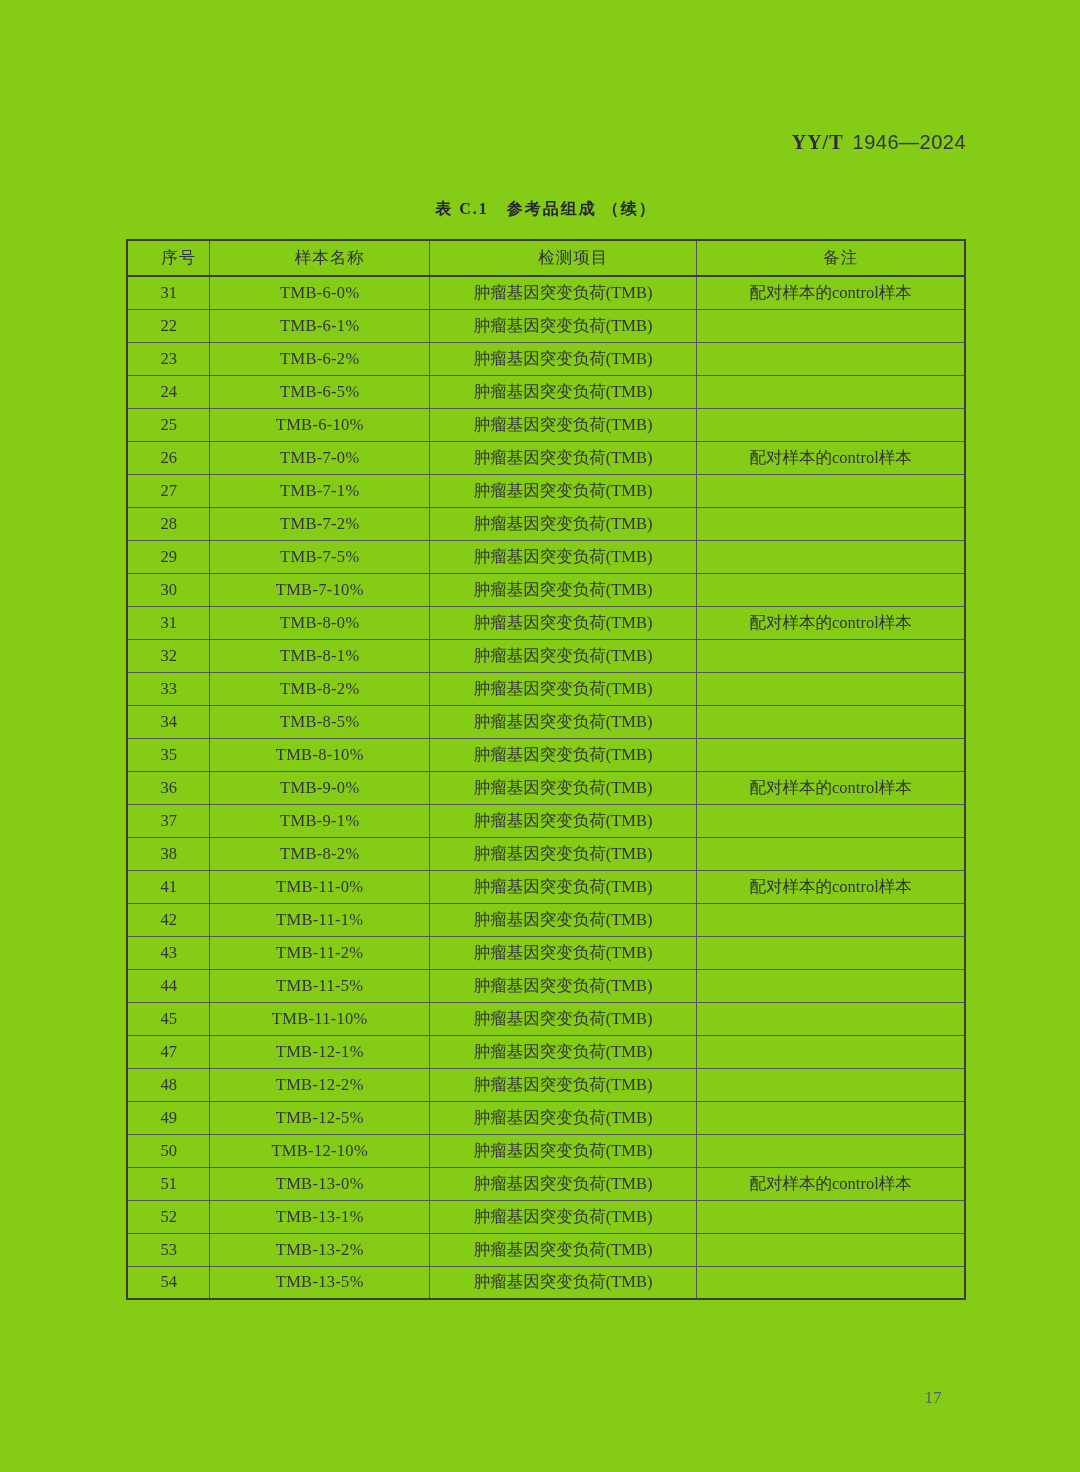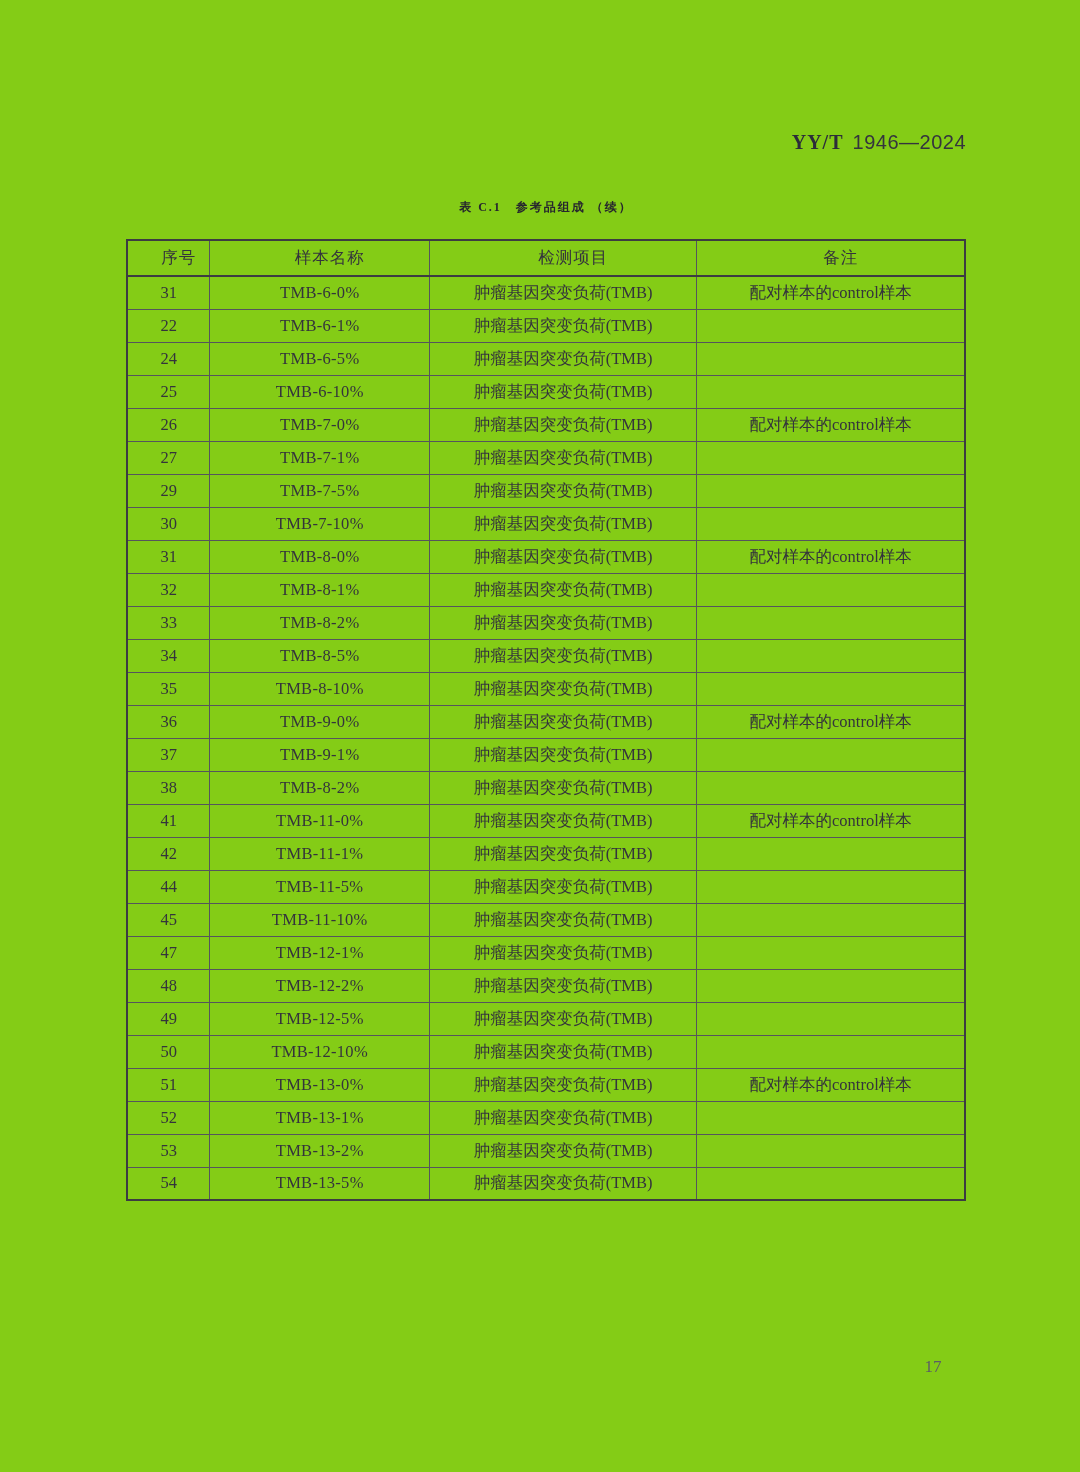--- a/index.html
+++ b/index.html
@@ -36,21 +36,21 @@
     color: #34343e;
     letter-spacing: 0.5px;
   }
   .table-title {
     position: absolute;
     top: 199px;
     left: 126px;
     width: 840px;
     text-align: center;
     font-weight: bold;
-    font-size: 12px;
+    font-size: 16px;
     letter-spacing: 2px;
     color: #26262e;
   }
   table.ref-table {
     position: absolute;
     top: 239px;
     left: 126px;
     width: 840px;
     border-collapse: collapse;
     table-layout: fixed;
@@ -71,21 +71,21 @@
   .ref-table thead th {
     border-bottom: 2px solid #3c3c42;
     font-size: 16.5px;
     letter-spacing: 1px;
     padding-left: 24px;
   }
   .ref-table tbody tr { height: 33px; }
   .ref-table td.c-sample { letter-spacing: 0.3px; }
   .page-number {
     position: absolute;
-    top: 1357px;
+    top: 1388px;
     left: 873px;
     width: 120px;
     text-align: center;
     font-size: 17px;
     color: #5c5c66;
   }
 </style>
 </head>
 <body>
 
@@ -119,20 +119,26 @@
           <td class="c-item">肿瘤基因突变负荷(TMB)</td>
           <td class="c-remark">配对样本的control样本</td>
         </tr>
         <tr>
           <td class="c-no">22</td>
           <td class="c-sample">TMB-6-1%</td>
           <td class="c-item">肿瘤基因突变负荷(TMB)</td>
           <td class="c-remark"></td>
         </tr>
         <tr>
+          <td class="c-no">23</td>
+          <td class="c-sample">TMB-6-2%</td>
+          <td class="c-item">肿瘤基因突变负荷(TMB)</td>
+          <td class="c-remark"></td>
+        </tr>
+        <tr>
           <td class="c-no">24</td>
           <td class="c-sample">TMB-6-5%</td>
           <td class="c-item">肿瘤基因突变负荷(TMB)</td>
           <td class="c-remark"></td>
         </tr>
         <tr>
           <td class="c-no">25</td>
           <td class="c-sample">TMB-6-10%</td>
           <td class="c-item">肿瘤基因突变负荷(TMB)</td>
           <td class="c-remark"></td>
@@ -143,20 +149,26 @@
           <td class="c-item">肿瘤基因突变负荷(TMB)</td>
           <td class="c-remark">配对样本的control样本</td>
         </tr>
         <tr>
           <td class="c-no">27</td>
           <td class="c-sample">TMB-7-1%</td>
           <td class="c-item">肿瘤基因突变负荷(TMB)</td>
           <td class="c-remark"></td>
         </tr>
         <tr>
+          <td class="c-no">28</td>
+          <td class="c-sample">TMB-7-2%</td>
+          <td class="c-item">肿瘤基因突变负荷(TMB)</td>
+          <td class="c-remark"></td>
+        </tr>
+        <tr>
           <td class="c-no">29</td>
           <td class="c-sample">TMB-7-5%</td>
           <td class="c-item">肿瘤基因突变负荷(TMB)</td>
           <td class="c-remark"></td>
         </tr>
         <tr>
           <td class="c-no">30</td>
           <td class="c-sample">TMB-7-10%</td>
           <td class="c-item">肿瘤基因突变负荷(TMB)</td>
           <td class="c-remark"></td>
@@ -215,20 +227,26 @@
           <td class="c-item">肿瘤基因突变负荷(TMB)</td>
           <td class="c-remark">配对样本的control样本</td>
         </tr>
         <tr>
           <td class="c-no">42</td>
           <td class="c-sample">TMB-11-1%</td>
           <td class="c-item">肿瘤基因突变负荷(TMB)</td>
           <td class="c-remark"></td>
         </tr>
         <tr>
+          <td class="c-no">43</td>
+          <td class="c-sample">TMB-11-2%</td>
+          <td class="c-item">肿瘤基因突变负荷(TMB)</td>
+          <td class="c-remark"></td>
+        </tr>
+        <tr>
           <td class="c-no">44</td>
           <td class="c-sample">TMB-11-5%</td>
           <td class="c-item">肿瘤基因突变负荷(TMB)</td>
           <td class="c-remark"></td>
         </tr>
         <tr>
           <td class="c-no">45</td>
           <td class="c-sample">TMB-11-10%</td>
           <td class="c-item">肿瘤基因突变负荷(TMB)</td>
           <td class="c-remark"></td>

